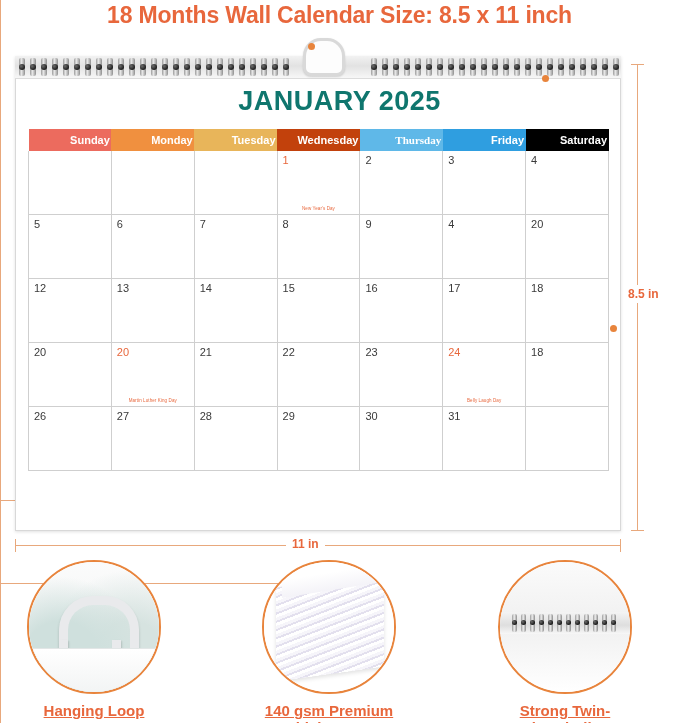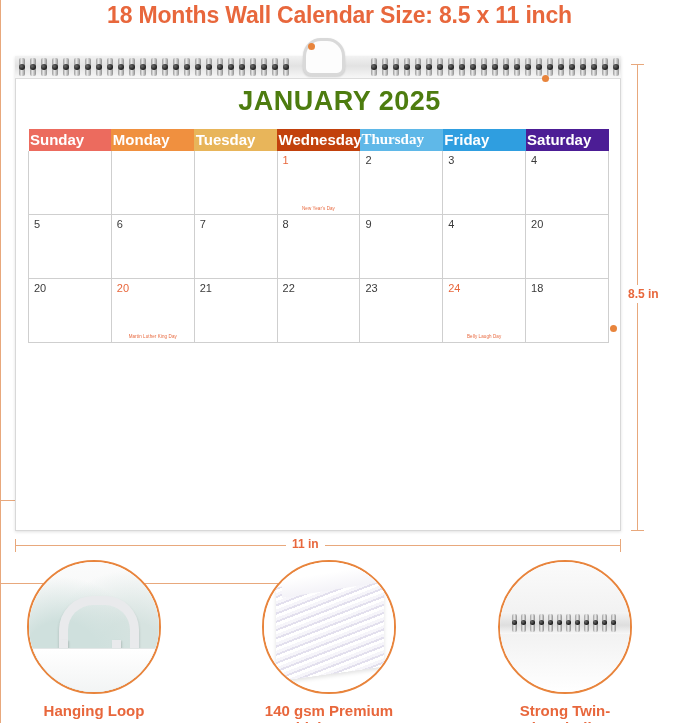--- a/index.html
+++ b/index.html
@@ -87,39 +87,39 @@
 
   
   #month-title {
     position: absolute;
     left: 0;
     top: 86px;
     width: 679px;
     text-align: center;
     font-size: 27px;
     font-weight: bold;
-    color: #4d7c0f;
+    color: #0f766e;
     letter-spacing: 0.5px;
   }
 
   
   #calendar-grid {
     position: absolute;
     left: 28px;
     top: 128px;
     width: 581px;
     border-collapse: collapse;
     table-layout: fixed;
   }
   #calendar-grid th {
     height: 19px;
-    font-size: 15px;
+    font-size: 11px;
     font-weight: bold;
     color: #ffffff;
-    text-align: left;
+    text-align: right;
     border: 1px solid rgba(255,255,255,0.0);
   }
   #calendar-grid td {
     height: 61px;
     border: 1px solid #cfcfcf;
     vertical-align: top;
     position: relative;
     background: #ffffff;
   }
   .daynum {
@@ -237,20 +237,21 @@
     overflow: hidden;
     position: relative;
     background: #ffffff;
   }
   .feature-caption {
     margin-top: 8px;
     font-size: 15px;
     font-weight: bold;
     color: #e8673c;
     line-height: 1.15;
+    text-decoration: underline;
   }
   #feature-loop { left: 14px; top: 560px; }
   #feature-paper { left: 249px; top: 560px; }
   #feature-binding { left: 485px; top: 560px; }
 
   
   .c1-bg {
     position: absolute; inset: 0;
     background:
       radial-gradient(circle at 25% 75%, #cfe0dd 0%, #cfe0dd 28%, rgba(207,224,221,0) 60%),
@@ -384,21 +385,21 @@
 
 <table id="calendar-grid">
   <thead>
     <tr>
         <th style="background: rgb(236, 107, 94);">Sunday</th>
         <th style="background: rgb(240, 144, 63);">Monday</th>
         <th style="background: rgb(232, 181, 90);">Tuesday</th>
         <th style="background: #c2410c;">Wednesday</th>
         <th style="background: rgb(95, 184, 232); font-family: Liberation Serif, serif;">Thursday</th>
         <th style="background: rgb(47, 158, 224);">Friday</th>
-        <th style="background: #4c1d95;">Saturday</th>
+        <th style="background: #000000;">Saturday</th>
       </tr>
   </thead>
   <tbody>
       <tr>
         <td></td>
         <td></td>
         <td></td>
         <td>
           <span class="daynum holiday">1</span>
           <span class="holiday-label">New Year's Day</span>
@@ -431,20 +432,43 @@
         </td>
         <td>
           <span class="daynum">4</span>
         </td>
         <td>
           <span class="daynum">20</span>
         </td>
       </tr>
       <tr>
         <td>
+          <span class="daynum">12</span>
+        </td>
+        <td>
+          <span class="daynum">13</span>
+        </td>
+        <td>
+          <span class="daynum">14</span>
+        </td>
+        <td>
+          <span class="daynum">15</span>
+        </td>
+        <td>
+          <span class="daynum">16</span>
+        </td>
+        <td>
+          <span class="daynum">17</span>
+        </td>
+        <td>
+          <span class="daynum">18</span>
+        </td>
+      </tr>
+      <tr>
+        <td>
           <span class="daynum">20</span>
         </td>
         <td>
           <span class="daynum holiday">20</span>
           <span class="holiday-label">Martin Luther King Day</span>
         </td>
         <td>
           <span class="daynum">21</span>
         </td>
         <td>
@@ -453,20 +477,41 @@
         <td>
           <span class="daynum">23</span>
         </td>
         <td>
           <span class="daynum holiday">24</span>
           <span class="holiday-label">Belly Laugh Day</span>
         </td>
         <td>
           <span class="daynum">18</span>
         </td>
+      </tr>
+      <tr>
+        <td>
+          <span class="daynum">26</span>
+        </td>
+        <td>
+          <span class="daynum">27</span>
+        </td>
+        <td>
+          <span class="daynum">28</span>
+        </td>
+        <td>
+          <span class="daynum">29</span>
+        </td>
+        <td>
+          <span class="daynum">30</span>
+        </td>
+        <td>
+          <span class="daynum">31</span>
+        </td>
+        <td></td>
       </tr>
     </tbody>
 </table>
 
 <div class="dim-line" id="dim-right-line"></div>
 <div class="dim-line" id="dim-right-cap-top"></div>
 <div class="dim-line" id="dim-right-cap-bottom"></div>
 <div id="dim-right-label">8.5 in</div>
 
 <div class="dim-line" id="dim-bottom-line"></div>

